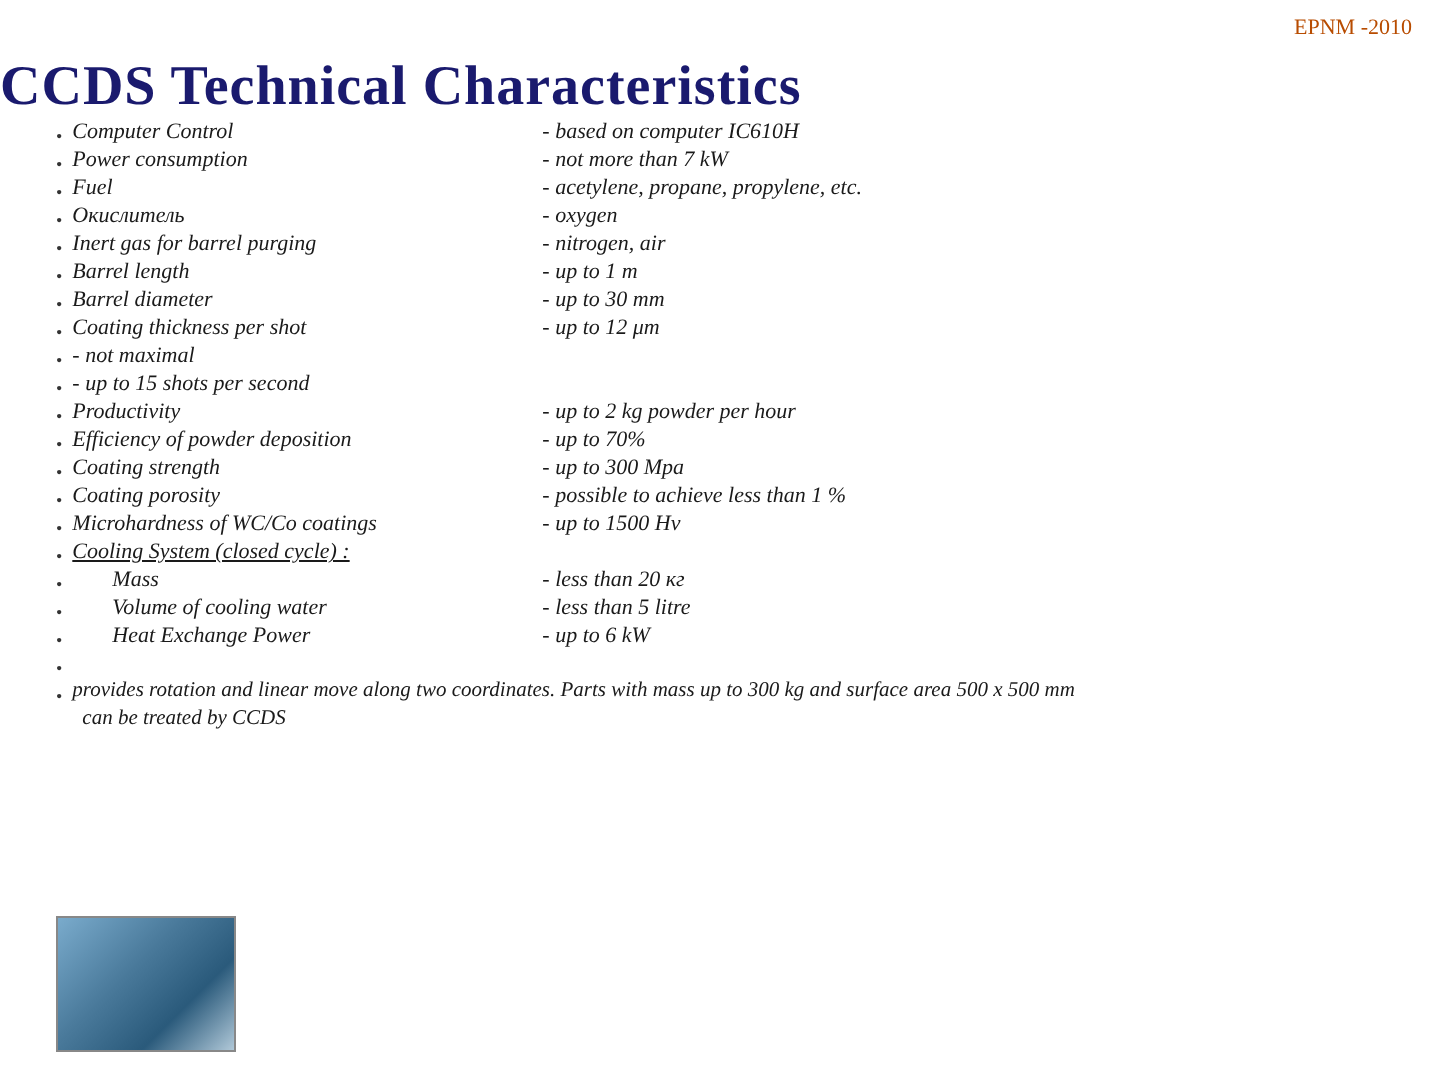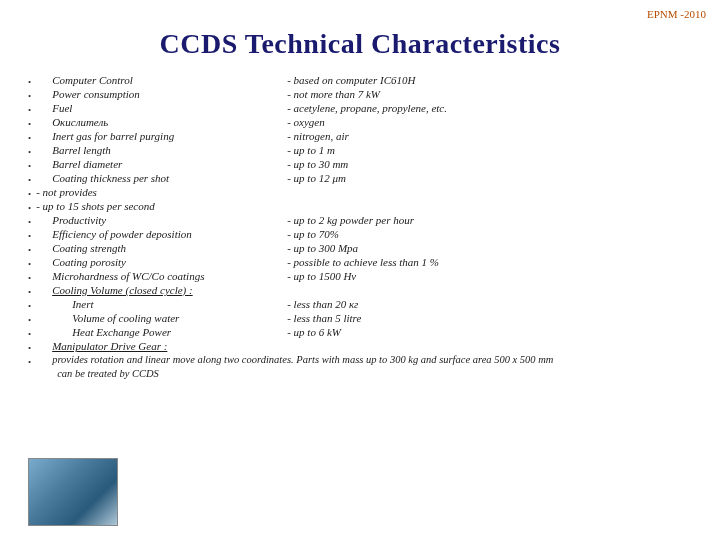--- a/index.html
+++ b/index.html
@@ -12,46 +12,43 @@
       position: relative;
     }
     .header-label {
       position: absolute;
       top: 8px;
       right: 14px;
       font-size: 11px;
       color: #b84c00;
     }
     .page-title {
-      text-align: center;
       font-size: 28px;
       font-weight: bold;
       color: #1a1a6e;
       margin-top: 28px;
-      margin-bottom: 14px;
       letter-spacing: 0.5px;
     }
     .row {
       display: flex;
       flex-direction: row;
       align-items: flex-start;
       margin-bottom: 1.5px;
     }
     .row .bullet {
       font-size: 9px;
       margin-right: 5px;
       margin-top: 2.5px;
       color: #333;
     }
     .row .left-text {
       font-style: italic;
       font-size: 11px;
       color: #1a1a1a;
       min-width: 235px;
-      margin-left: 16px;
     }
     .row .left-text.indented {
       padding-left: 20px;
     }
     .row .right-text {
       font-style: italic;
       font-size: 11px;
       color: #1a1a1a;
     }
     .thumbnail-area {
@@ -125,21 +122,21 @@
   </div>
 
   <div class="row">
     <span class="bullet">•</span>
     <span class="left-text">Coating thickness per shot</span>
     <span class="right-text">- up to 12 μm</span>
   </div>
 
   <div class="row">
     <span class="bullet">•</span>
-    <span class="right-text">- not provides</span>
+    <span class="right-text">- not maximal</span>
   </div>
 
   <div class="row">
     <span class="bullet">•</span>
     <span class="right-text">- up to  15 shots per second</span>
   </div>
 
   <div class="row">
     <span class="bullet">•</span>
     <span class="left-text">Productivity</span>
@@ -165,44 +162,43 @@
   </div>
 
   <div class="row">
     <span class="bullet">•</span>
     <span class="left-text">Microhardness of WC/Co coatings</span>
     <span class="right-text">- up to 1500 Hv</span>
   </div>
 
   <div class="row">
     <span class="bullet">•</span>
-    <span class="left-text underline-text">Cooling Volume (closed cycle) :</span>
-  </div>
-
-  <div class="row">
-    <span class="bullet">•</span>
-    <span class="left-text indented">Inert</span>
+    <span class="left-text underline-text">Cooling System (closed cycle) :</span>
+  </div>
+
+  <div class="row">
+    <span class="bullet">•</span>
+    <span class="left-text indented">Mass</span>
     <span class="right-text">- less than 20 кг</span>
   </div>
 
   <div class="row">
     <span class="bullet">•</span>
     <span class="left-text indented">Volume of cooling water</span>
     <span class="right-text">- less than 5 litre</span>
   </div>
 
   <div class="row">
     <span class="bullet">•</span>
     <span class="left-text indented">Heat Exchange Power</span>
     <span class="right-text">- up to 6 kW</span>
   </div>
 
   <div class="row">
     <span class="bullet">•</span>
-    <span class="left-text underline-text">Manipulator Drive Gear :</span>
   </div>
 
   <div class="row">
     <span class="bullet">•</span>
     <span class="left-text" style="min-width: unset; font-size:10.5px;">provides rotation and linear move along two coordinates. Parts with mass up to 300 kg and surface area 500 x 500 mm</span>
   </div>
 
   <div class="row">
     <span class="bullet" style="visibility:hidden;">•</span>
     <span class="left-text" style="min-width: unset; font-size:10.5px; padding-left: 5px;">can be treated by CCDS</span>

